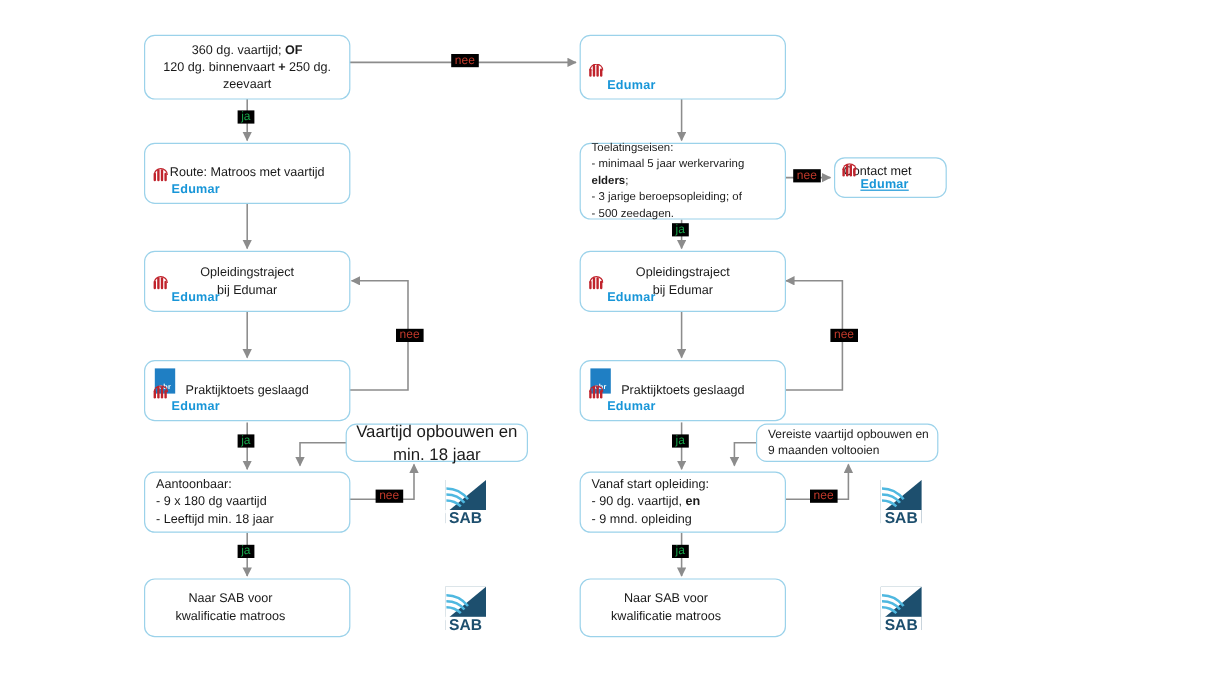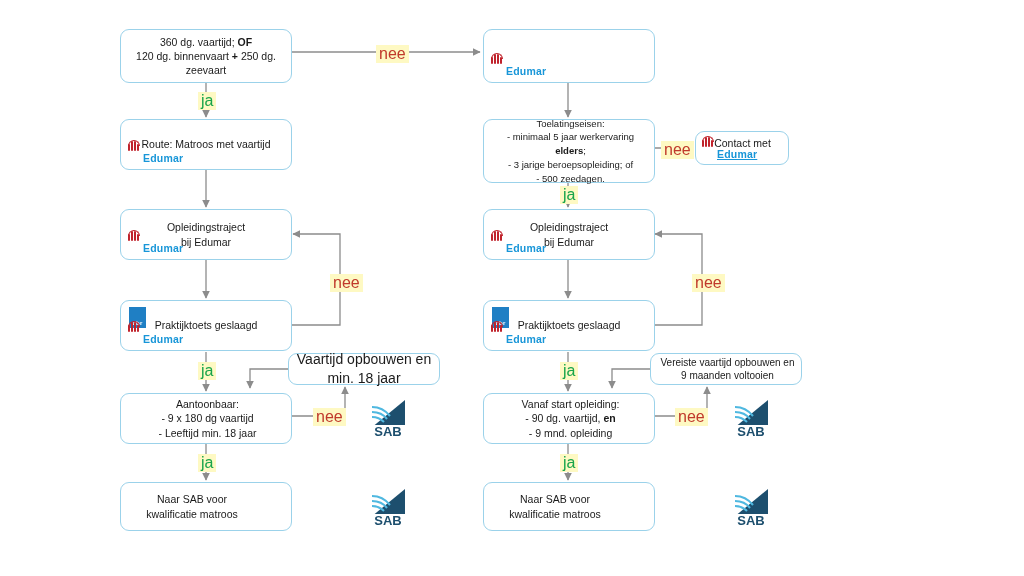--- a/index.html
+++ b/index.html
@@ -21,21 +21,21 @@
     border-radius:9px;
     display:flex;
     align-items:center;
     justify-content:center;
     color:#1a1a1a;
     font-size:10.5px;
     line-height:1.35;
     z-index:2;
   }
   .node .txt{text-align:center;padding:0 6px;}
-  .node .txt.left{text-align:center;width:100%;padding-left:9px;}
+  .node .txt.left{text-align:left;width:100%;padding-left:9px;}
 
   
   .edumar{
     position:absolute;
     left:7px;bottom:4px;
     display:flex;align-items:center;gap:3px;
     z-index:3;
   }
   .edumar .mark{
     width:12px;height:11px;position:relative;display:block;
@@ -69,23 +69,23 @@
   }
 
   
   .sab{
     position:absolute;width:42px;height:42px;z-index:3;text-align:right;
   }
   .sab svg{display:block;width:42px;height:42px;}
 
   .wirelabel{
     position:absolute;
-    font-size:16px;
+    font-size:10px;
     z-index:4;
-    background:#fef9c3;
+    background:#000000;
     padding:0 3px;
     white-space:nowrap;
   }
   .wirelabel.ja{color:#17a44a;}
   .wirelabel.nee{color:#c0392b;}
   b{font-weight:bold;}
 </style>
 </head>
 <body>
 
@@ -297,21 +297,21 @@
           <i></i>
           <i></i>
           <em></em>
         </span>
       <span class="word">Edumar</span>
     </div>
   </div>
 
   <div class="wirelabel ja" style="left:560px;top:362px;">ja</div>
 
-  <div class="node" style="left:650px;top:353px;width:152px;height:32px;">
+  <div class="node" style="left:630px;top:353px;width:152px;height:32px;">
     <div class="txt left" style="font-size:10px;">
       <span>Vereiste vaartijd opbouwen en</span><br>
       <span>9 maanden voltooien</span>
     </div>
   </div>
 
   <div class="node" style="left:483px;top:393px;width:172px;height:51px;">
     <div class="txt left">
       <span>Vanaf start opleiding:</span><br>
       <span>- 90 dg. vaartijd, </span><b>en</b><br>

